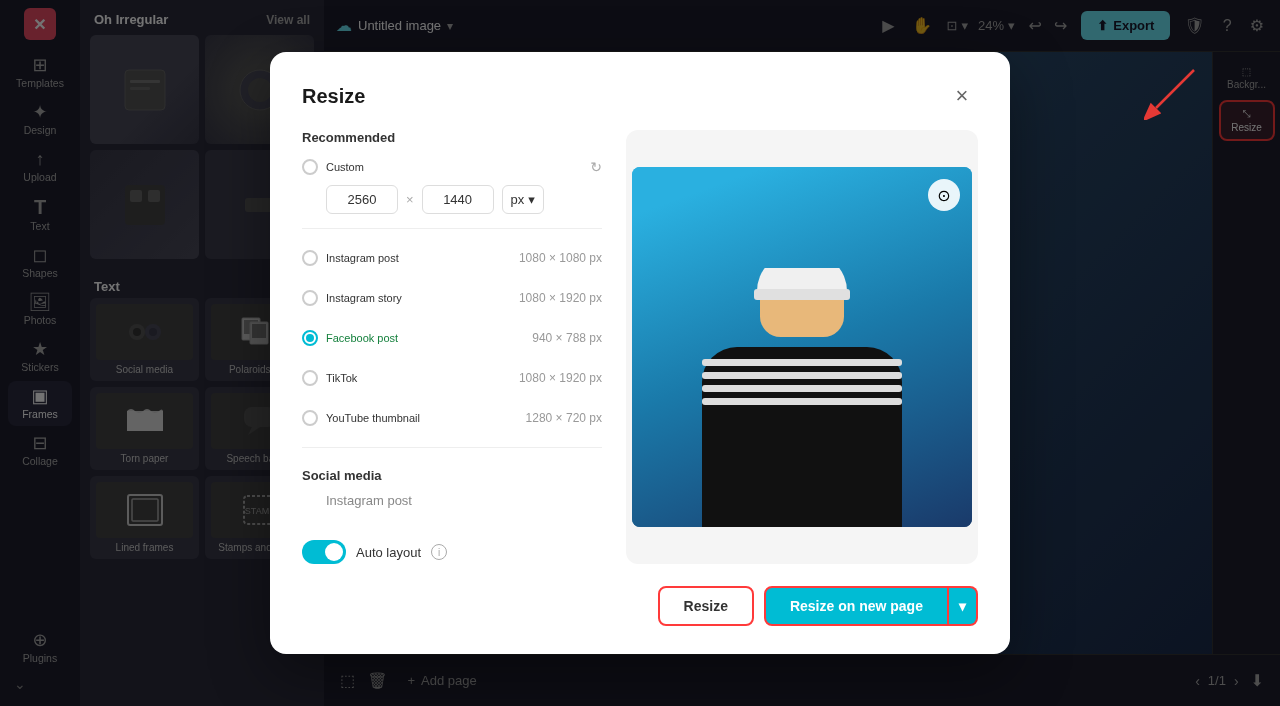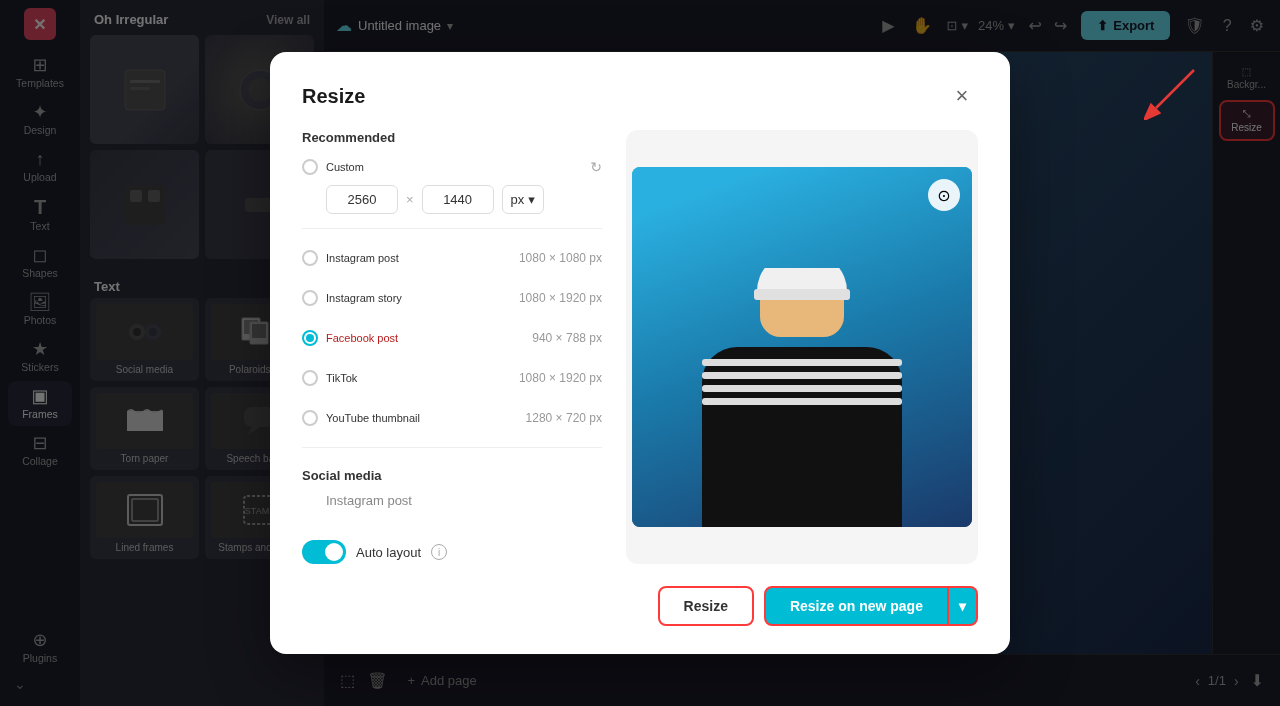--- a/index.html
+++ b/index.html
@@ -128,21 +128,21 @@
 
     .modal-body { display: flex; gap: 24px; }
 
     
     .modal-left { flex: 0 0 300px; display: flex; flex-direction: column; gap: 10px; }
     .section-title { font-size: 13px; font-weight: 600; color: #333; margin-bottom: 4px; }
 
     .custom-row { display: flex; align-items: center; gap: 8px; }
     .radio-btn { width: 16px; height: 16px; border-radius: 50%; border: 2px solid #ccc; background: #fff; cursor: pointer; flex-shrink: 0; }
     .radio-label { font-size: 11px; color: #333; flex: 1; }
-    .radio-label.selected { color: #b91c1c; }
+    .radio-label.selected { color: #15803d; }
     .refresh-icon { color: #aaa; font-size: 14px; cursor: pointer; }
 
     .dimension-row { display: flex; align-items: center; gap: 8px; padding-left: 24px; }
     .dim-input { width: 72px; padding: 6px 8px; border: 1px solid #ddd; border-radius: 6px; font-size: 13px; text-align: center; color: #333; }
     .dim-separator { color: #aaa; font-size: 13px; }
     .unit-select {
       padding: 6px 8px; border: 1px solid #ddd; border-radius: 6px; font-size: 13px;
       color: #333; background: #fff; cursor: pointer; display: flex; align-items: center; gap: 4px;
     }
 

